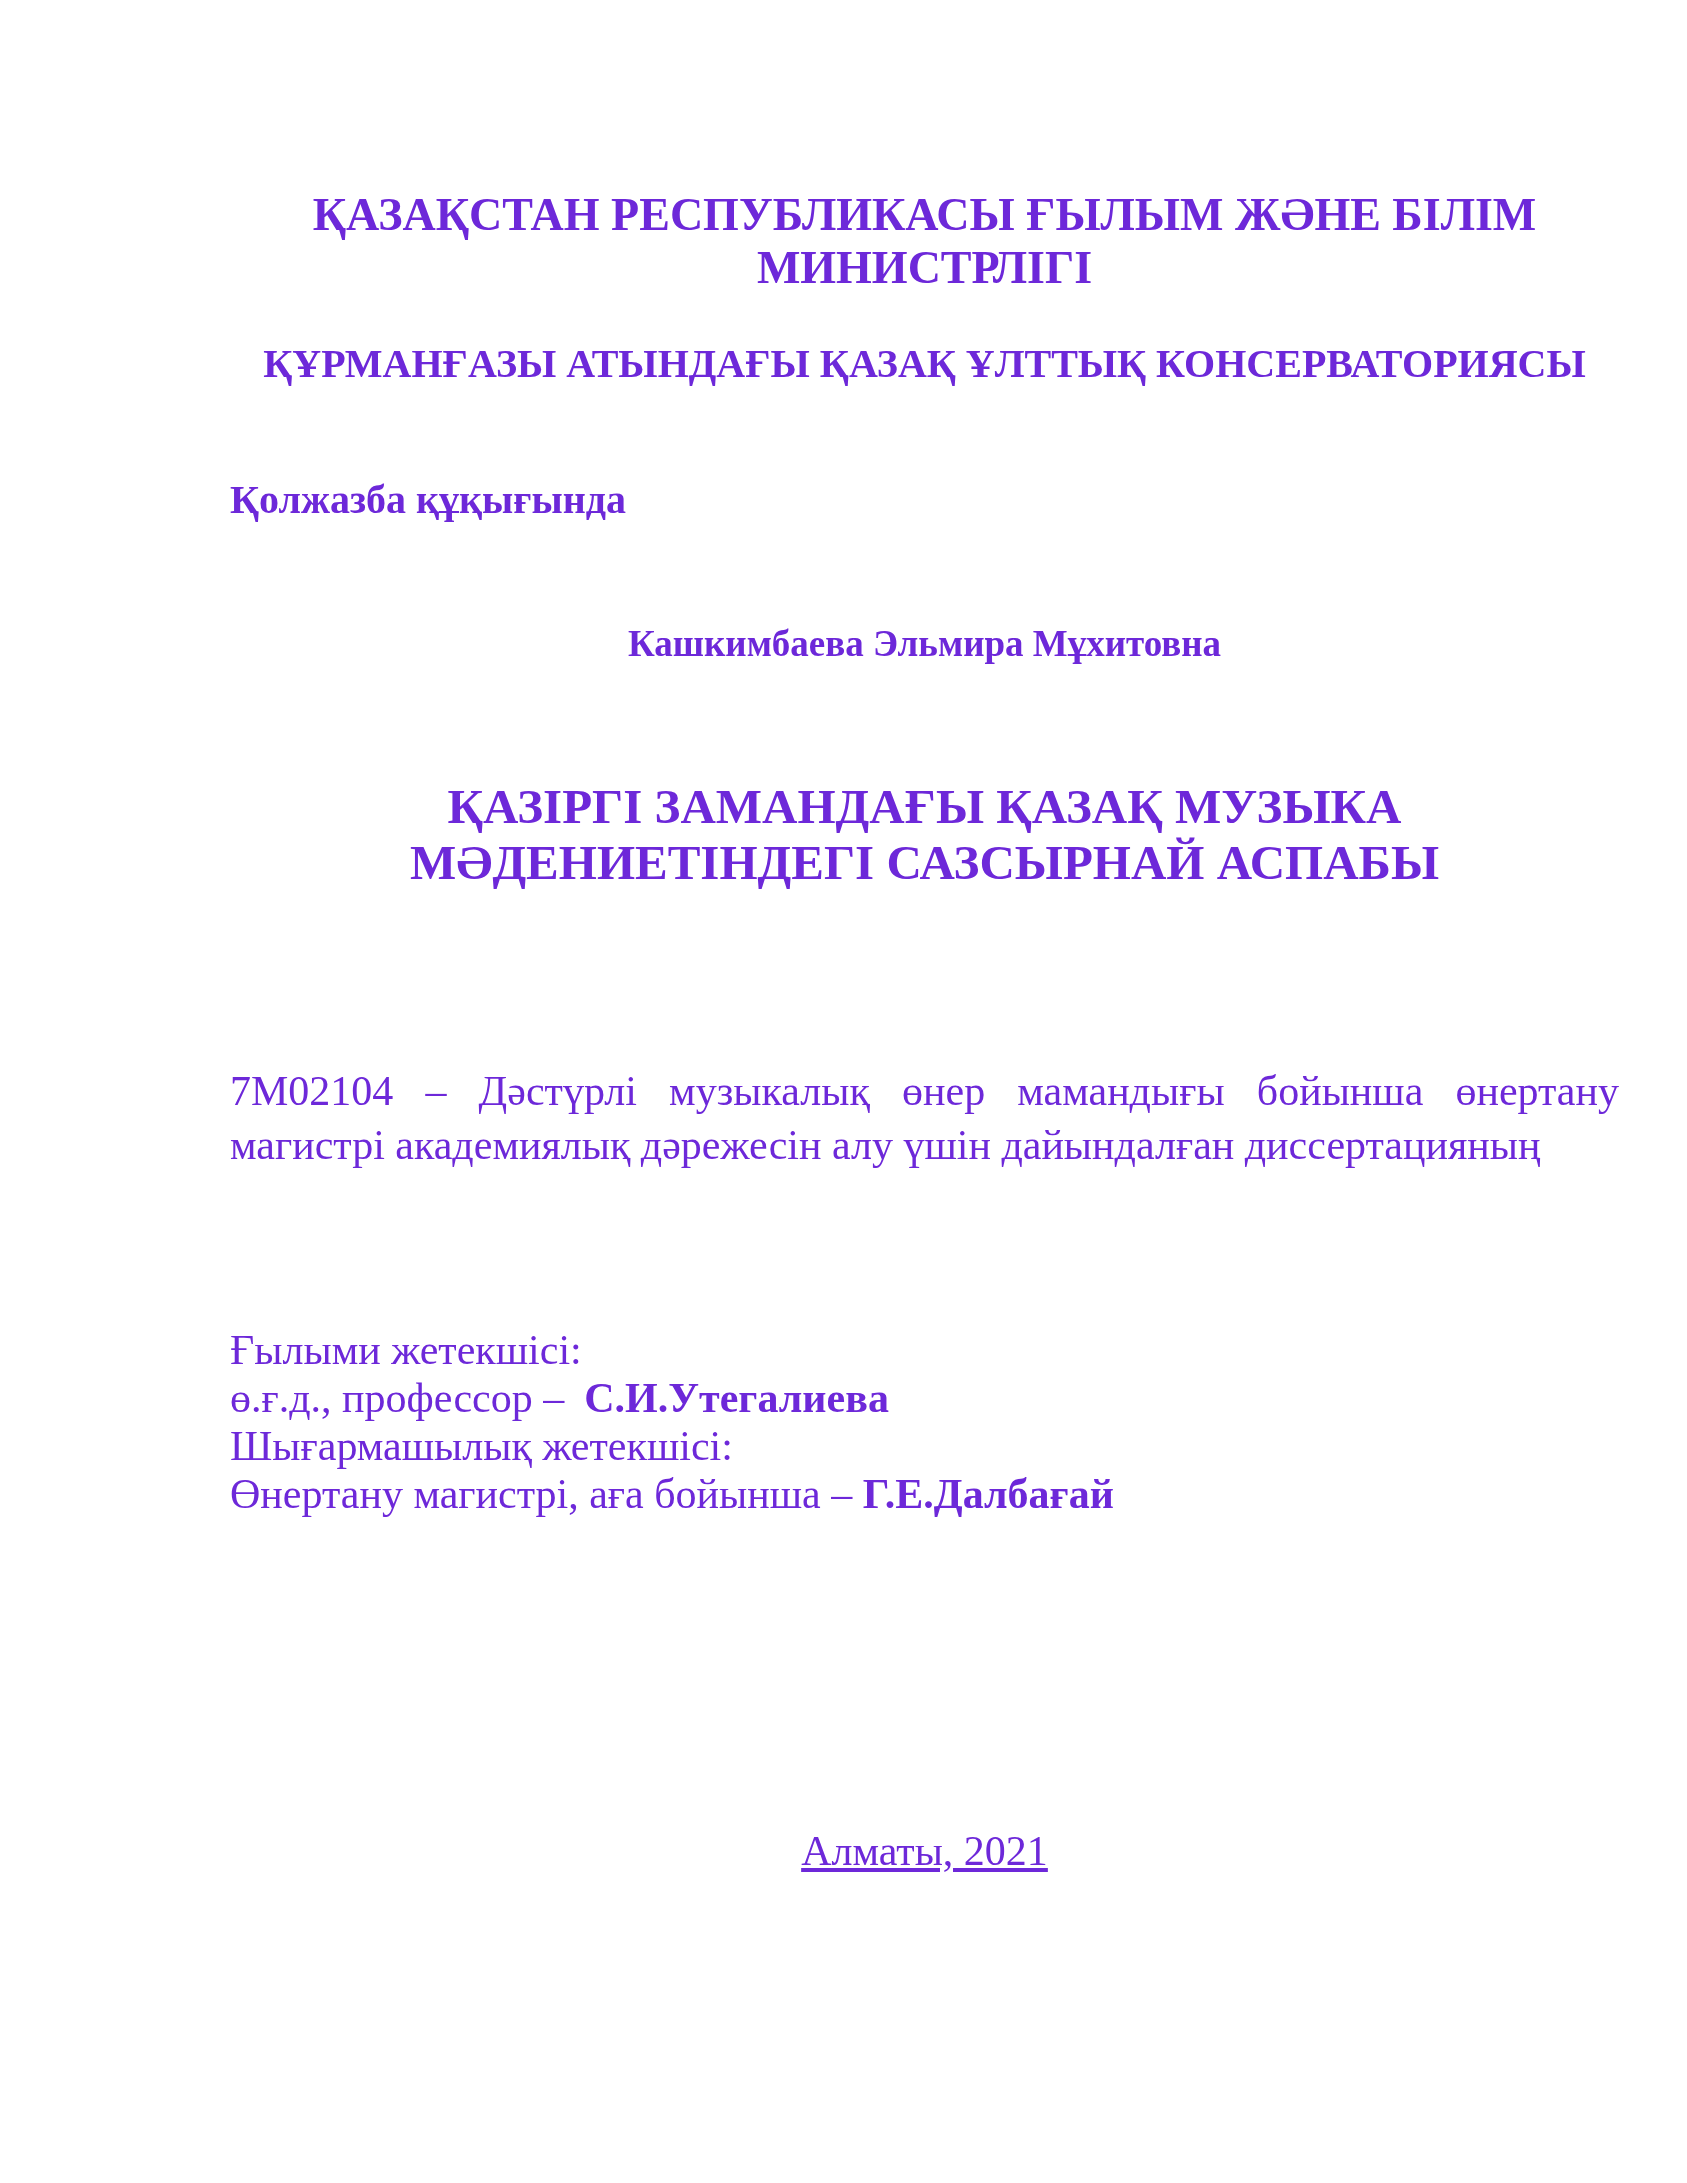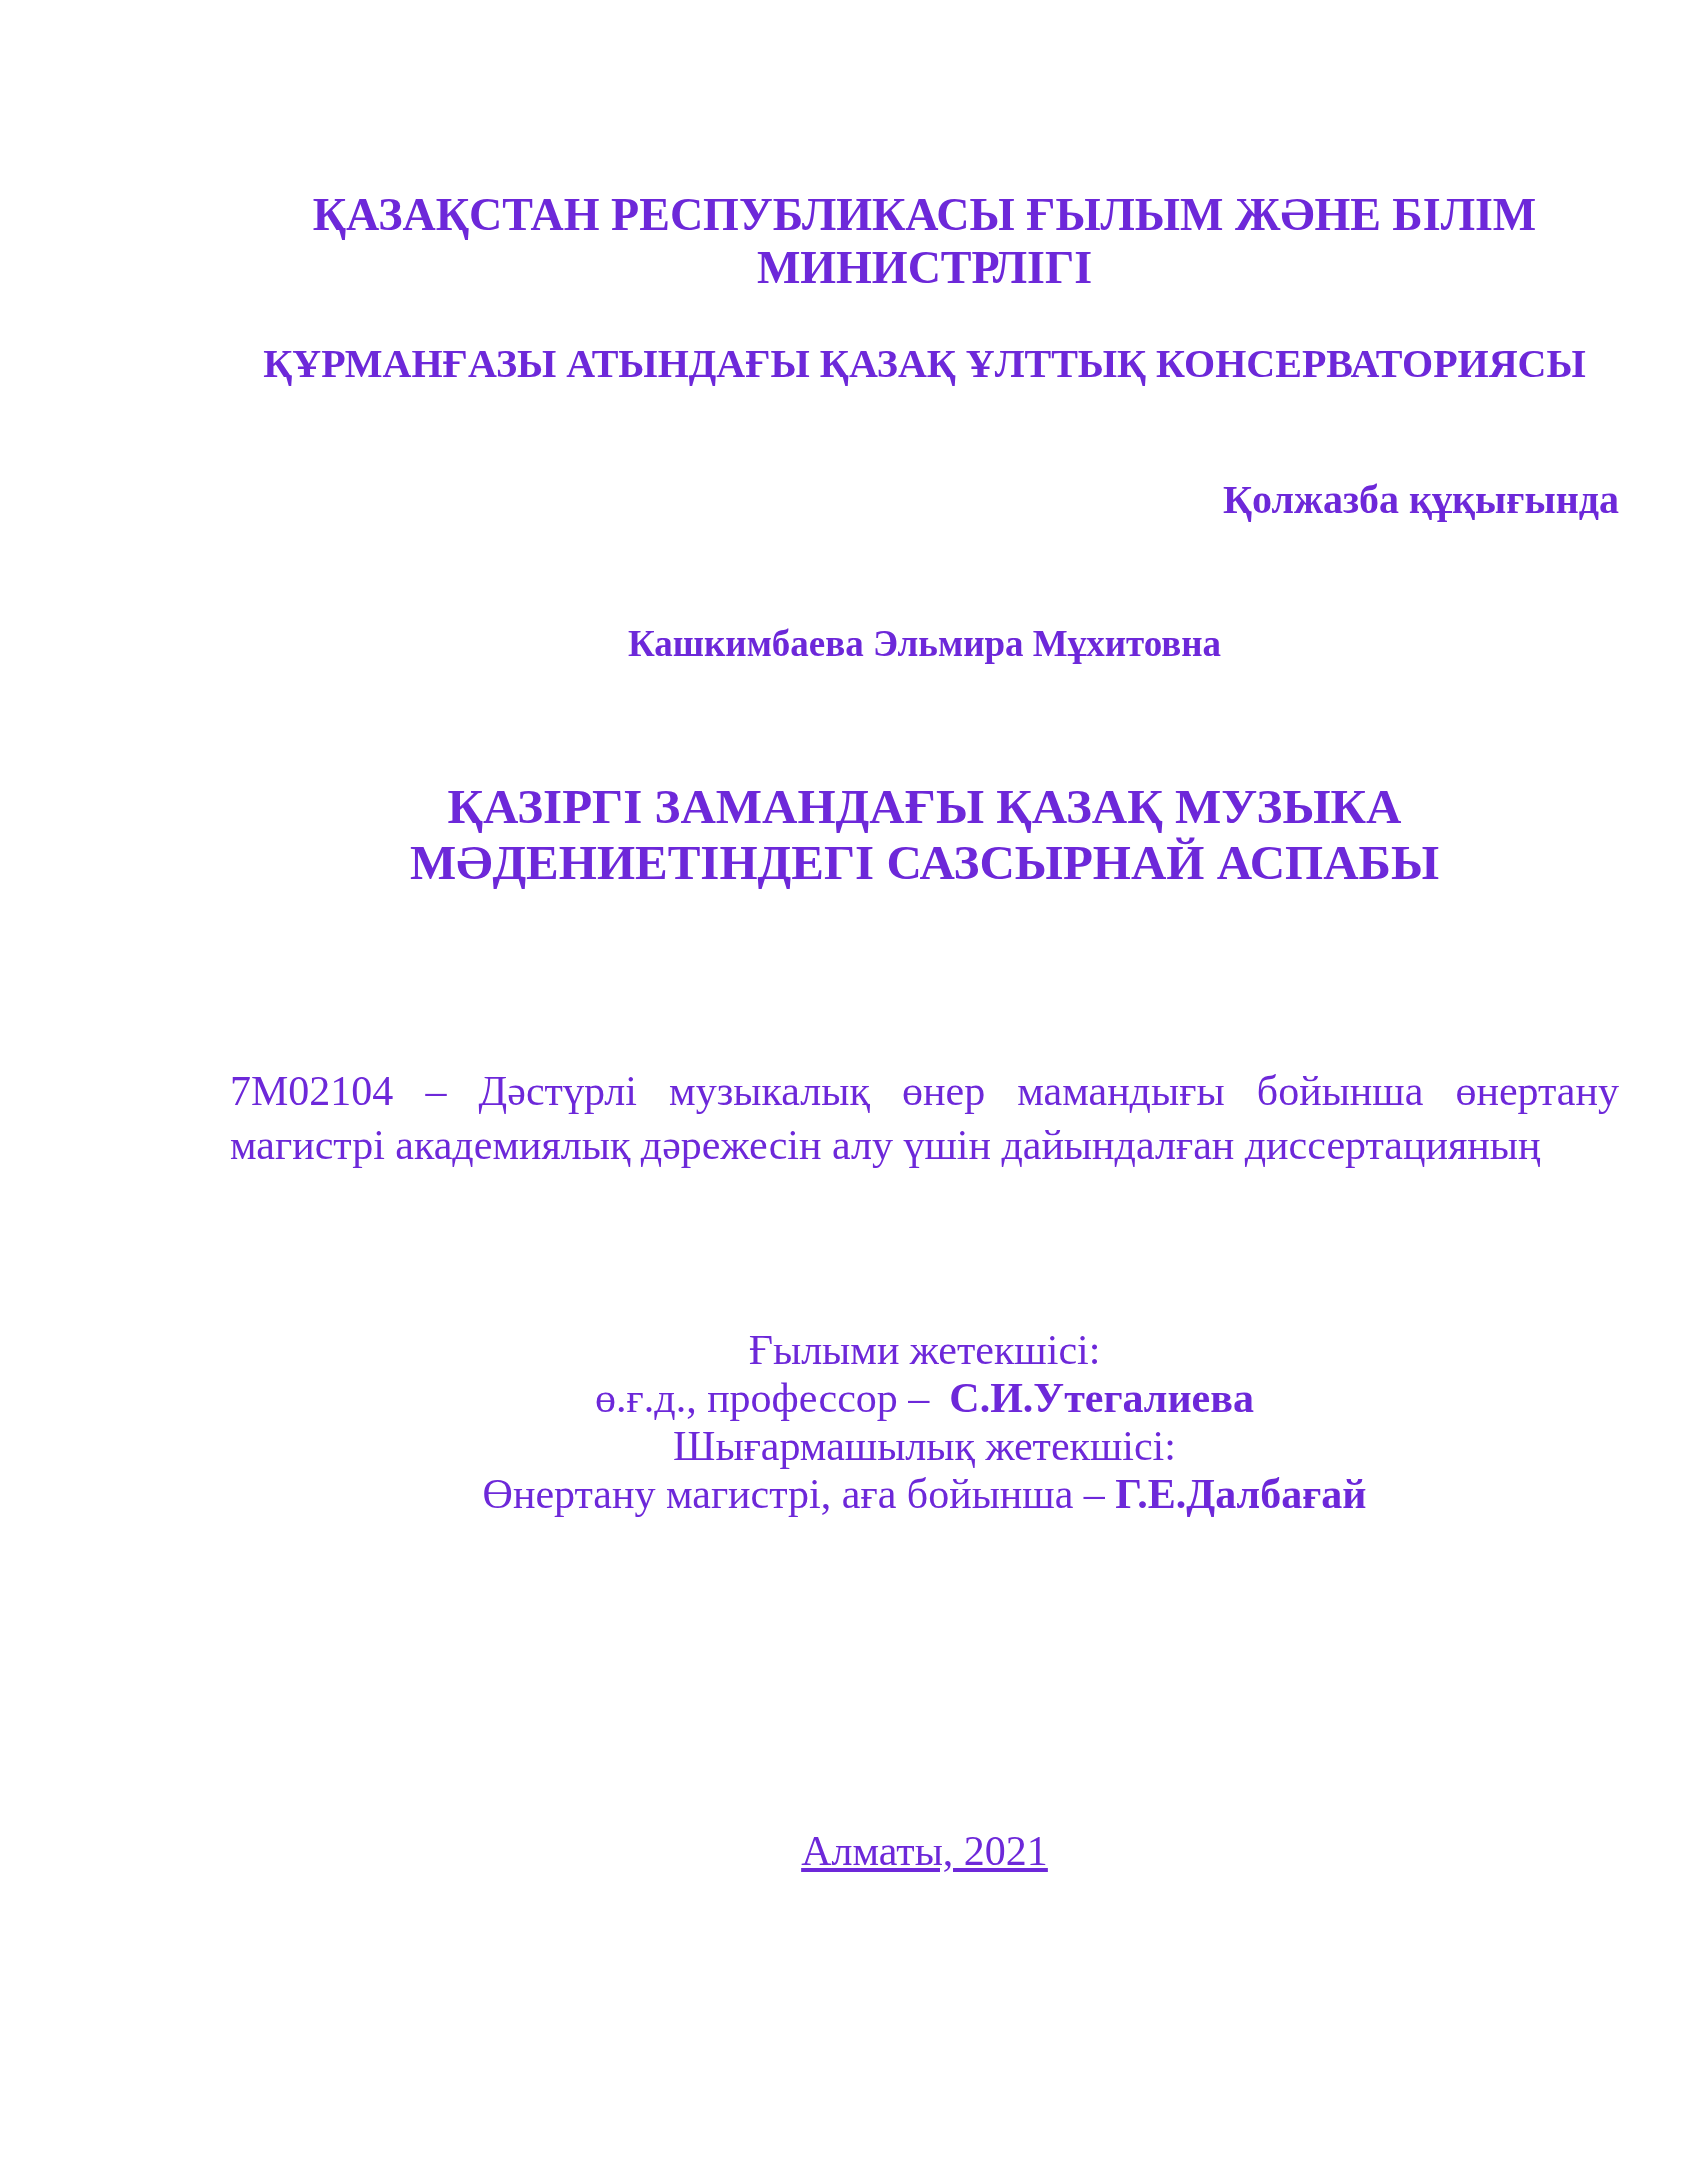--- a/index.html
+++ b/index.html
@@ -31,21 +31,21 @@
     font-size: 40px;
     line-height: 48px;
     font-weight: bold;
     text-align: center;
   }
   .manuscript {
     top: 439px;
     font-size: 40px;
     line-height: 48px;
     font-weight: bold;
-    text-align: right;
+    text-align: left;
   }
   .author {
     top: 581px;
     font-size: 37px;
     line-height: 52px;
     font-weight: bold;
     text-align: center;
   }
   .diss-title {
     top: 742px;
@@ -63,21 +63,21 @@
     text-align: justify;
     text-align-last: justify;
   }
   .specialty .line-left {
     text-align: left;
   }
   .supervisors {
     top: 1289px;
     font-size: 42px;
     line-height: 48px;
-    text-align: center;
+    text-align: left;
   }
   .supervisors .name {
     font-weight: bold;
   }
   .supervisors .name-gap {
     margin-left: 9.5px;
   }
   .city {
     top: 1790px;
     font-size: 42px;

